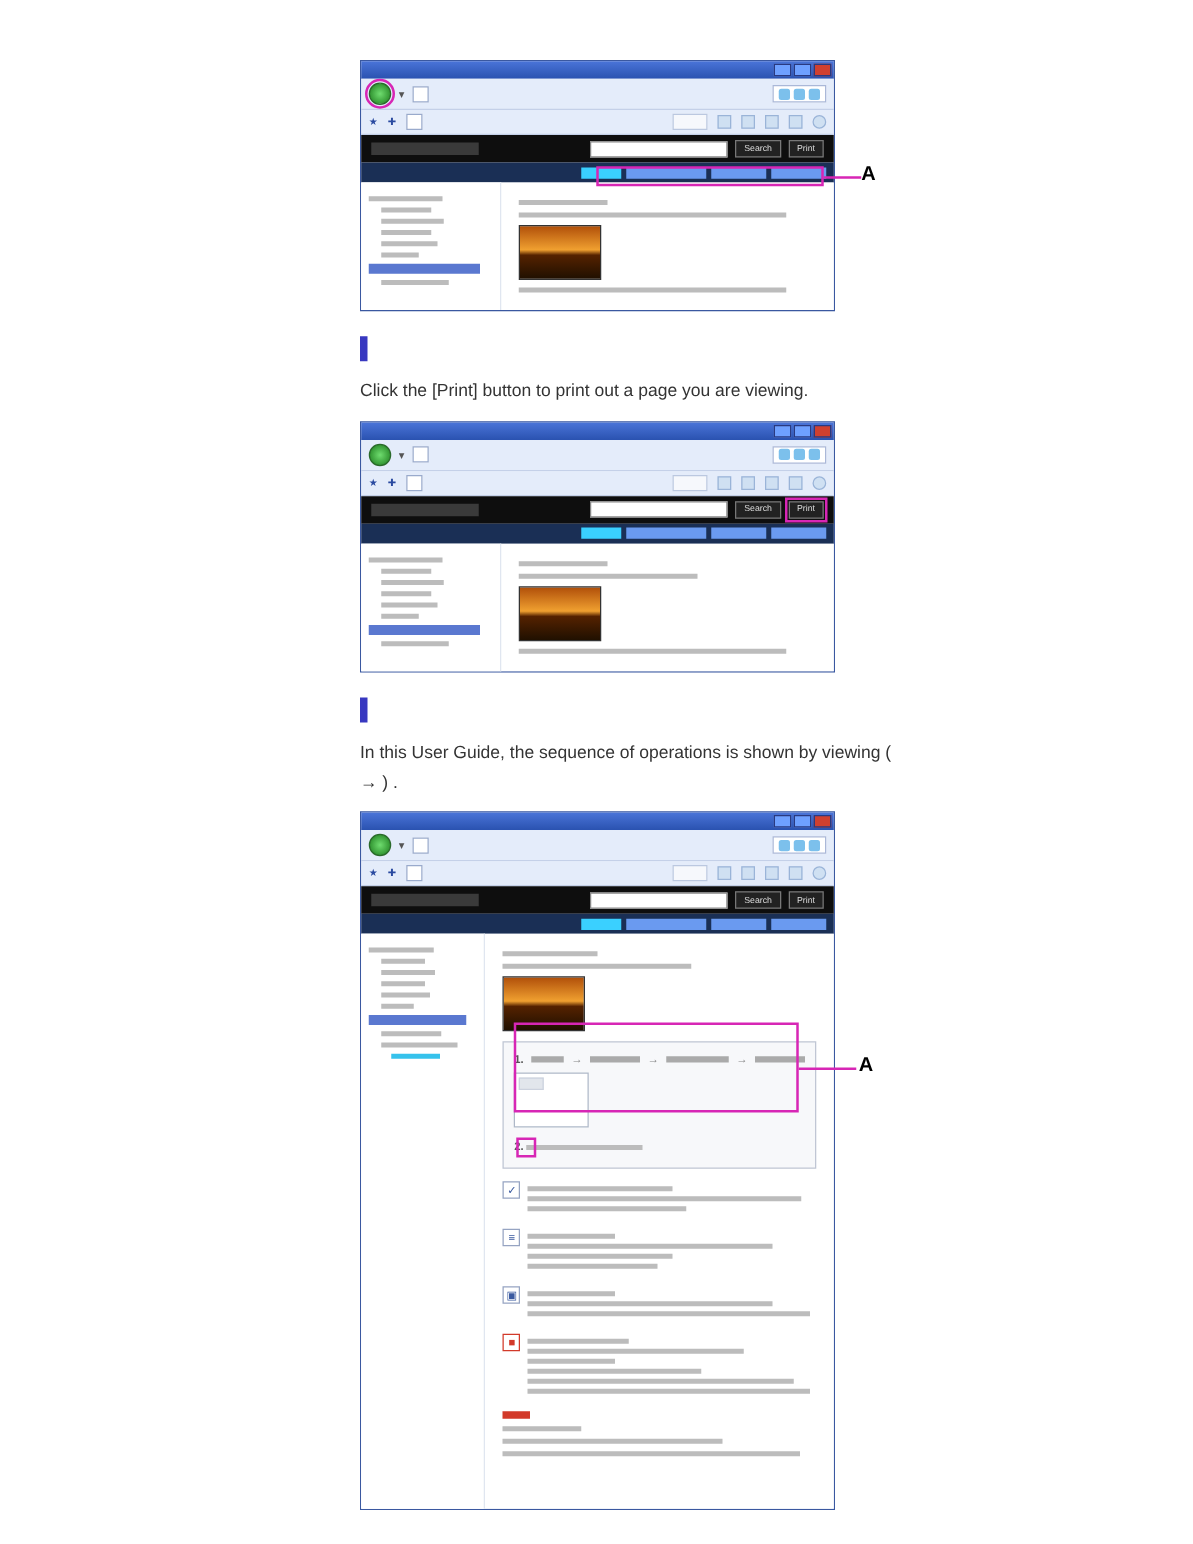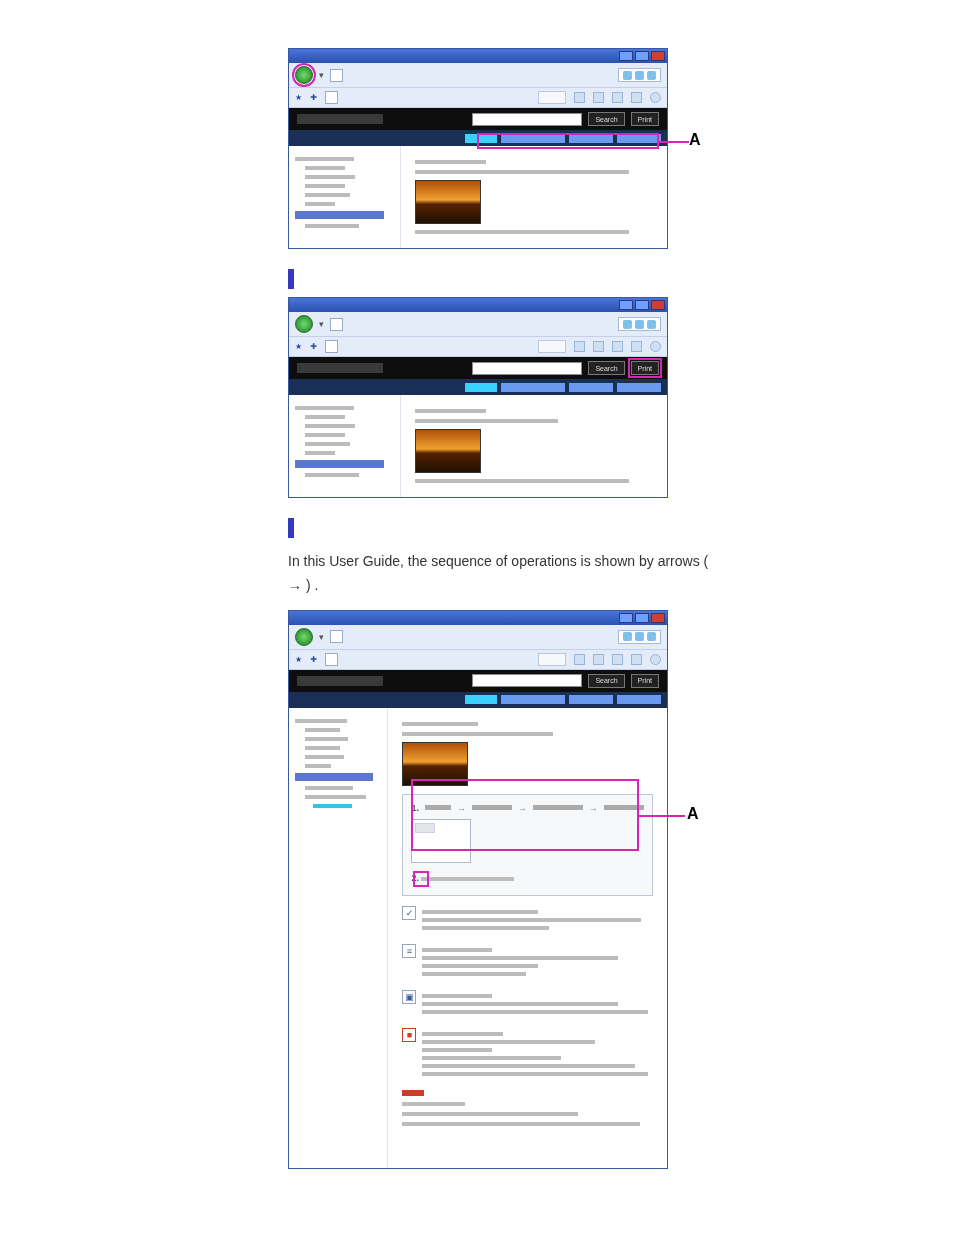--- a/index.html
+++ b/index.html
@@ -214,20 +214,21 @@
     </div>
 
     <div class="callout" style="left:0;top:0;right:0;bottom:0;">
       <div class="call-box" style="left:188px;top:84px;width:182px;height:16px;"></div>
       <div class="call-line" style="left:370px;top:92px;width:30px;"></div>
       <div class="call-label" style="left:400px;top:82px;">A</div>
     </div>
   </div>
 
   <span class="vbar"></span>
+  <p class="body-text">Click the [Print] button to print out a page you are viewing.</p>
 
   <div class="win">
     <div class="win-titlebar">
       <div class="win-ctl"></div>
       <div class="win-ctl"></div>
       <div class="win-ctl close"></div>
     </div>
     <div class="win-toolbar">
       <div class="ie-back"></div>
       <span class="arrow-dot">▾</span>
@@ -276,21 +277,21 @@
         <div class="p-line w30"></div>
         <div class="p-line w60"></div>
         <div class="thumb"></div>
         <div class="p-line w90"></div>
       </div>
     </div>
   </div>
 
   <span class="vbar"></span>
   <p class="body-text">
-    <span>In this User Guide, the sequence of operations is shown by arrows (</span>
+    <span>In this User Guide, the sequence of operations is shown by viewing (</span>
     <span class="arrow-glyph">→</span>
     <span>)      .</span>
   </p>
 
   <div class="win tall">
     <div class="win-titlebar">
       <div class="win-ctl"></div>
       <div class="win-ctl"></div>
       <div class="win-ctl close"></div>
     </div>

